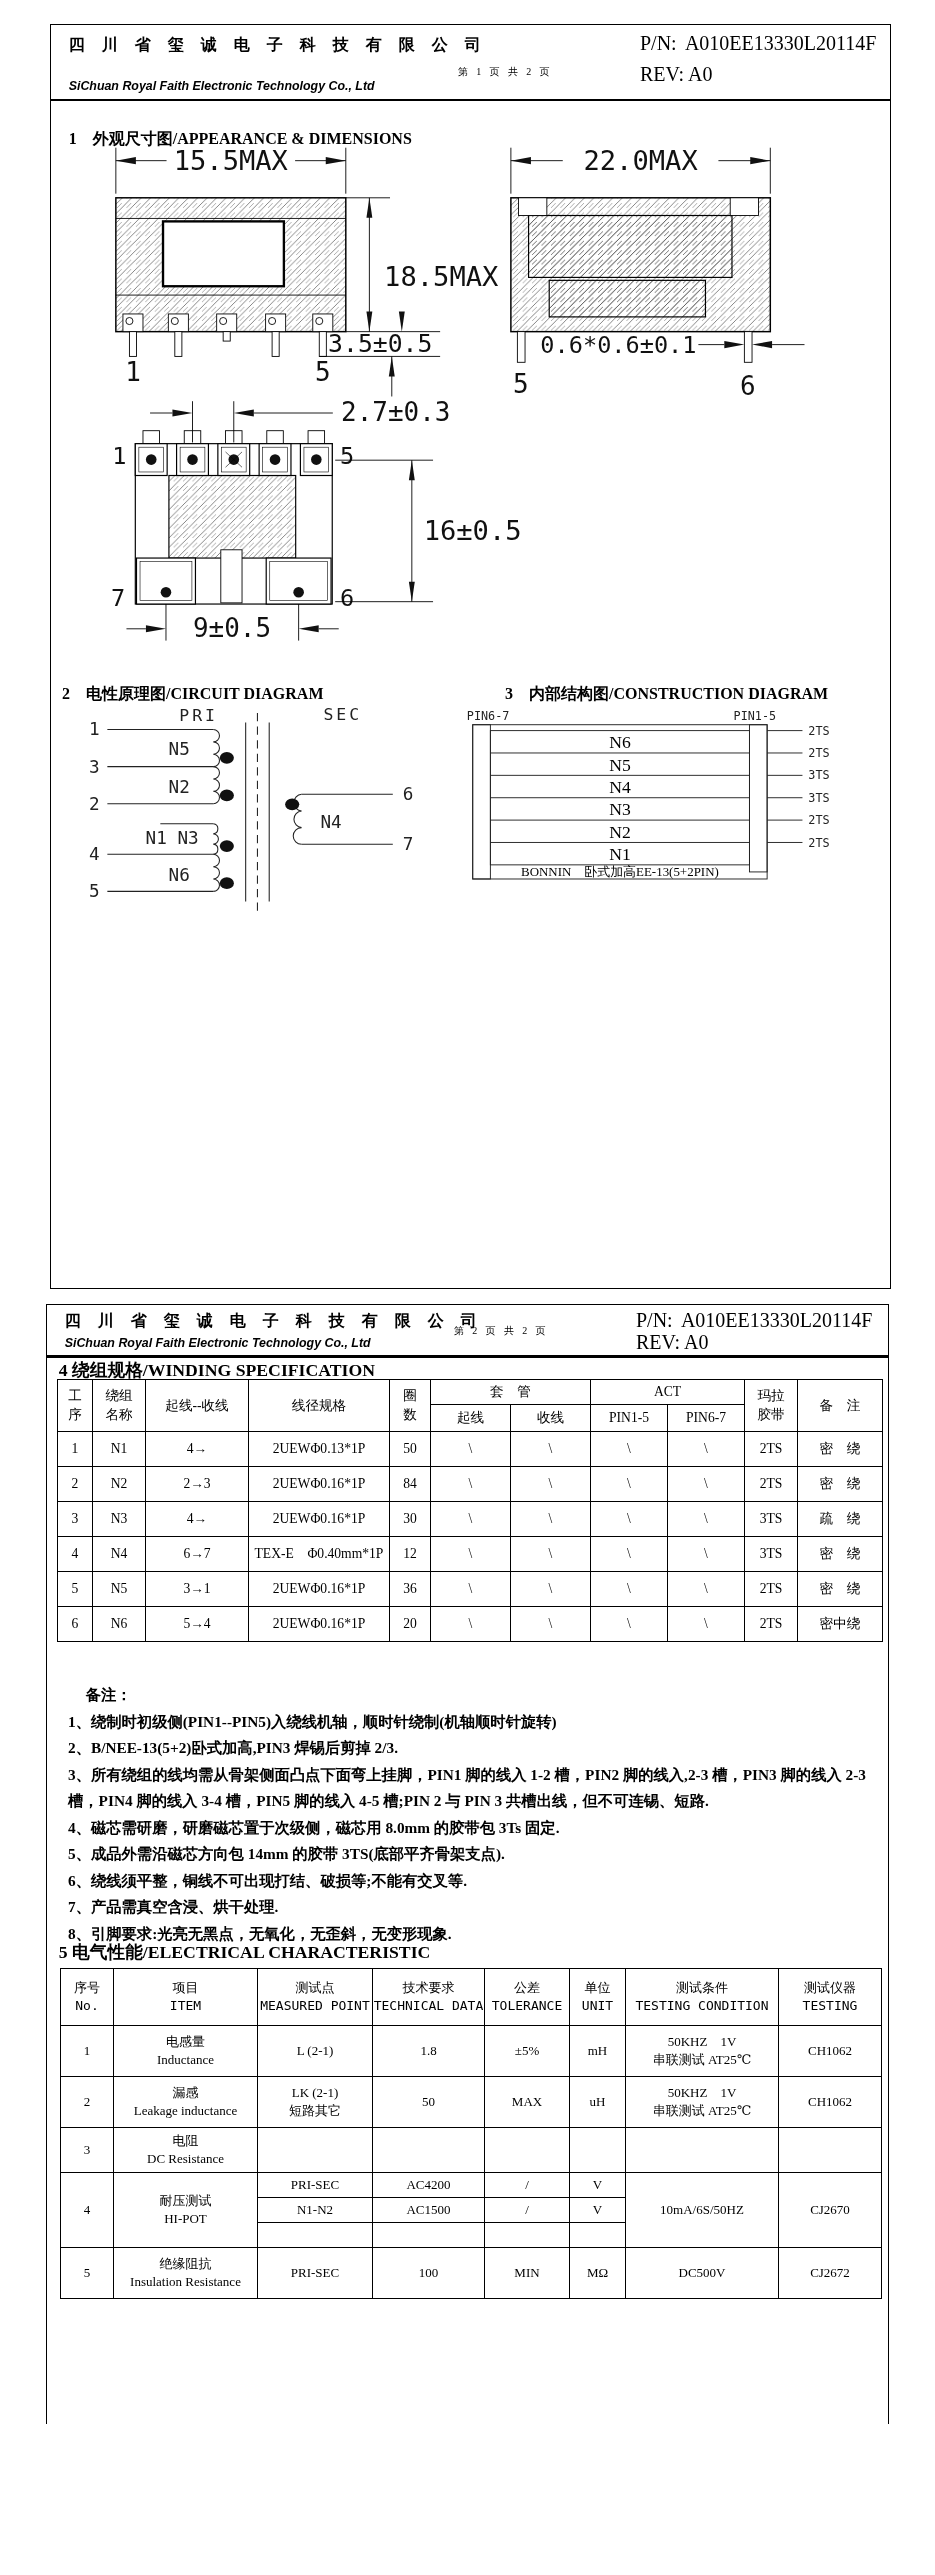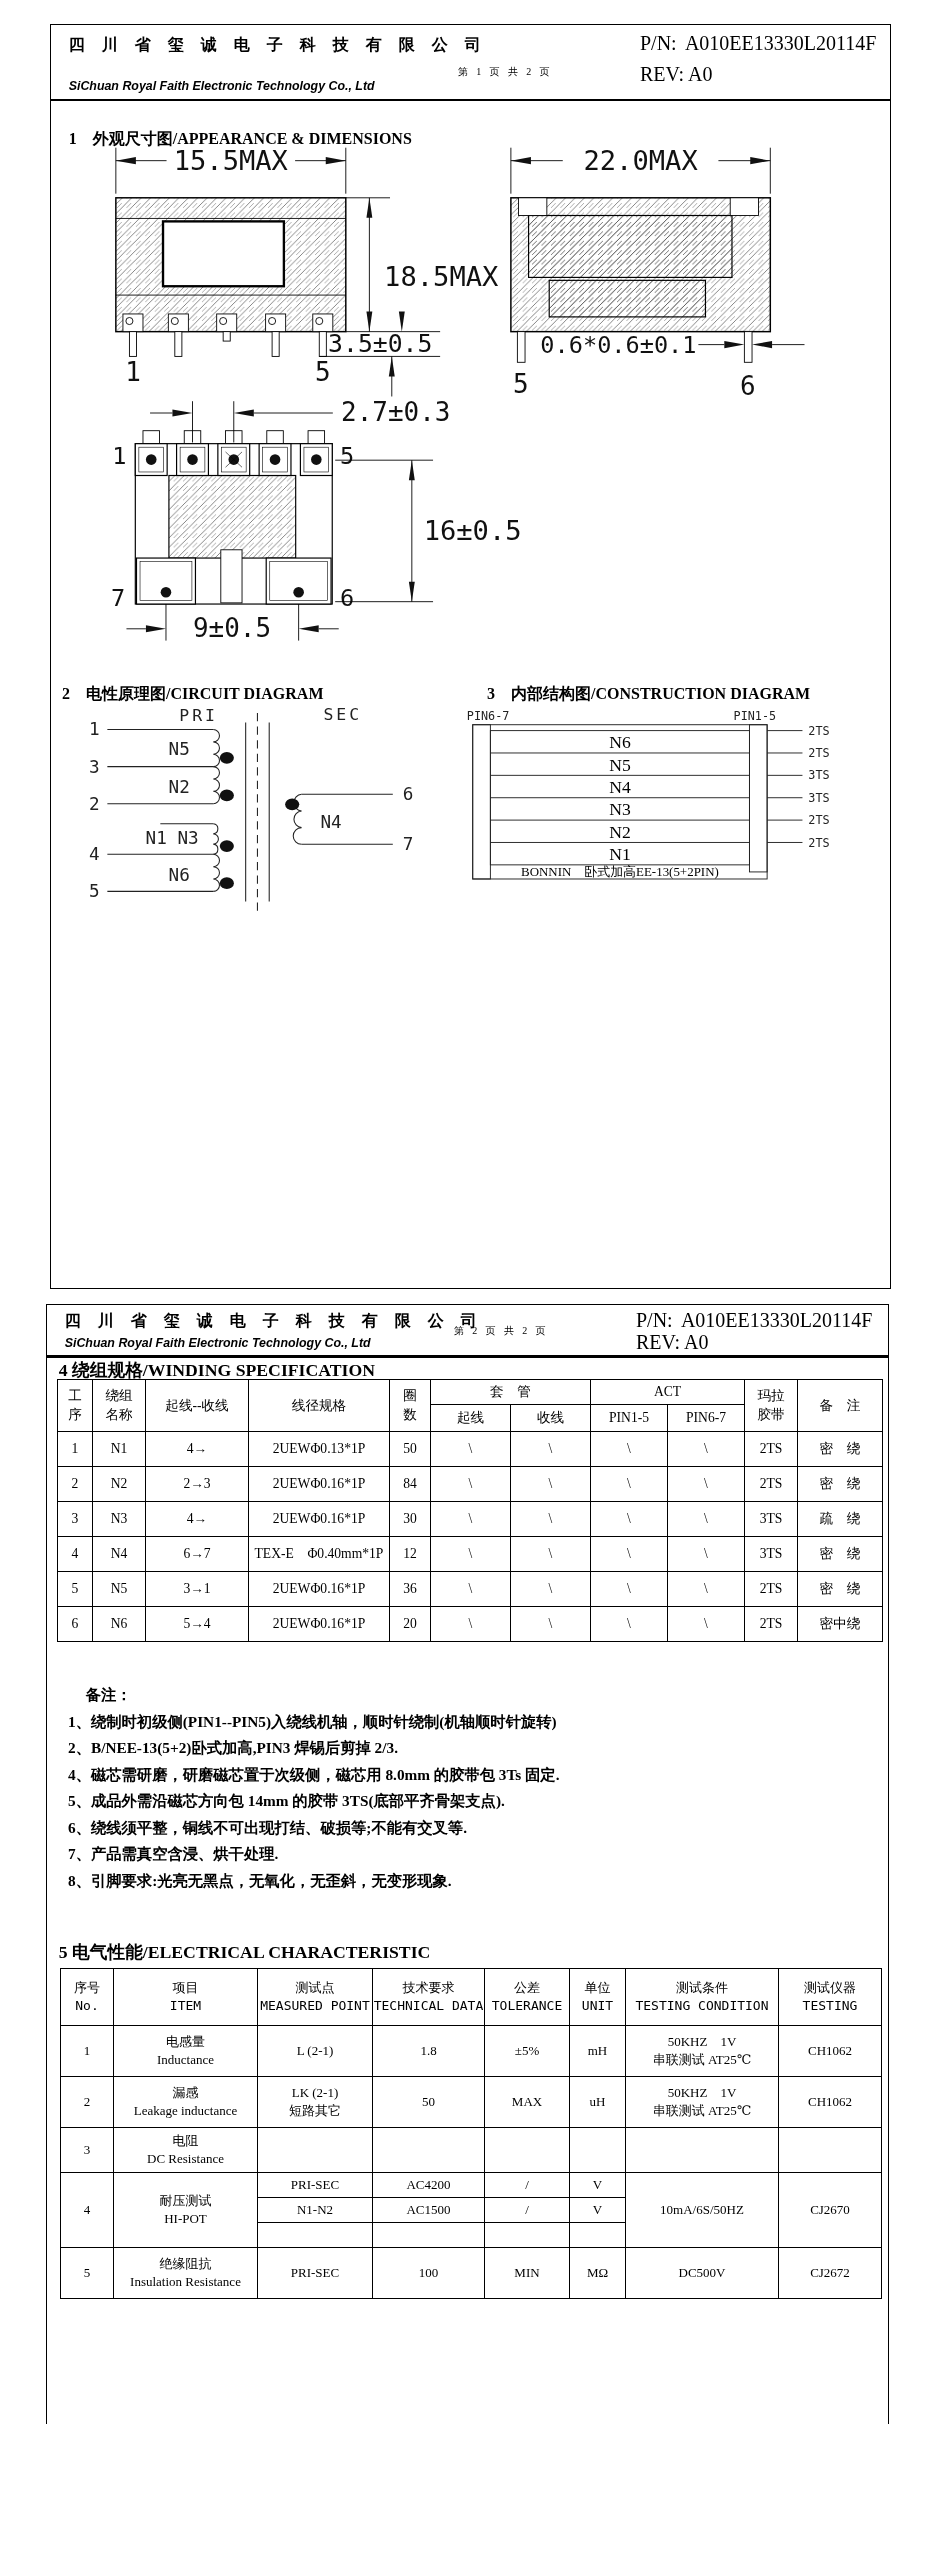--- a/index.html
+++ b/index.html
@@ -240,21 +240,21 @@
           <line x1="128" y1="834" x2="161" y2="834"></line>
             <line x1="454" y1="834" x2="488" y2="834"></line>
         </g>
         <polygon points="195,834 161,828 161,840" fill="#111"></polygon>
         <polygon points="420,834 454,828 454,840" fill="#111"></polygon>
         <text class="dim" x="307" y="848" font-size="44" text-anchor="middle">9±0.5</text>
       </g>
     </svg>
 
     <div class="sec-title" style="left:11px;top:659px">2    电性原理图/CIRCUIT DIAGRAM</div>
-    <div class="sec-title" style="left:436px;top:659px">3    内部结构图/CONSTRUCTION DIAGRAM</div>
+    <div class="sec-title" style="left:454px;top:659px">3    内部结构图/CONSTRUCTION DIAGRAM</div>
 
     <svg width="377" height="206" style="left:14.7px;top:681px" viewBox="0 0 640 350">
       <g stroke="#222" stroke-width="1.8" fill="none">
         <line x1="70" y1="40" x2="250" y2="40"></line>
         <line x1="70" y1="103" x2="250" y2="103"></line>
         <line x1="70" y1="166" x2="250" y2="166"></line>
         <line x1="160" y1="200" x2="250" y2="200"></line>
         <line x1="70" y1="252" x2="250" y2="252"></line>
         <line x1="70" y1="315" x2="250" y2="315"></line>
         <path d="M250,40 A10.5,10.5 0 0 1 250,61 A10.5,10.5 0 0 1 250,82 A10.5,10.5 0 0 1 250,103"></path>
@@ -462,20 +462,21 @@
           <td>2TS</td>
           <td>密中绕</td>
         </tr>
       </tbody>
     </table>
 
     <div class="notes">
       <div class="nt" style="padding-left:17.7px">备注：</div>
       <div class="nt">1、绕制时初级侧(PIN1--PIN5)入绕线机轴，顺时针绕制(机轴顺时针旋转)</div>
       <div class="nt">2、B/NEE-13(5+2)卧式加高,PIN3 焊锡后剪掉 2/3.</div>
+      <div class="nt">3、所有绕组的线均需从骨架侧面凸点下面弯上挂脚，PIN1 脚的线入 1-2 槽，PIN2 脚的线入,2-3 槽，PIN3 脚的线入 2-3 槽，PIN4 脚的线入 3-4 槽，PIN5 脚的线入 4-5 槽;PIN 2 与 PIN 3 共槽出线，但不可连锡、短路.</div>
       <div class="nt">4、磁芯需研磨，研磨磁芯置于次级侧，磁芯用 8.0mm 的胶带包 3Ts 固定.</div>
       <div class="nt">5、成品外需沿磁芯方向包 14mm 的胶带 3TS(底部平齐骨架支点).</div>
       <div class="nt">6、绕线须平整，铜线不可出现打结、破损等;不能有交叉等.</div>
       <div class="nt">7、产品需真空含浸、烘干处理.</div>
       <div class="nt">8、引脚要求:光亮无黑点，无氧化，无歪斜，无变形现象.</div>
     </div>
 
     <div class="sec-title-lg" style="left:11.8px;top:635px">5 电气性能/ELECTRICAL CHARACTERISTIC</div>
 
     <table class="etable">

